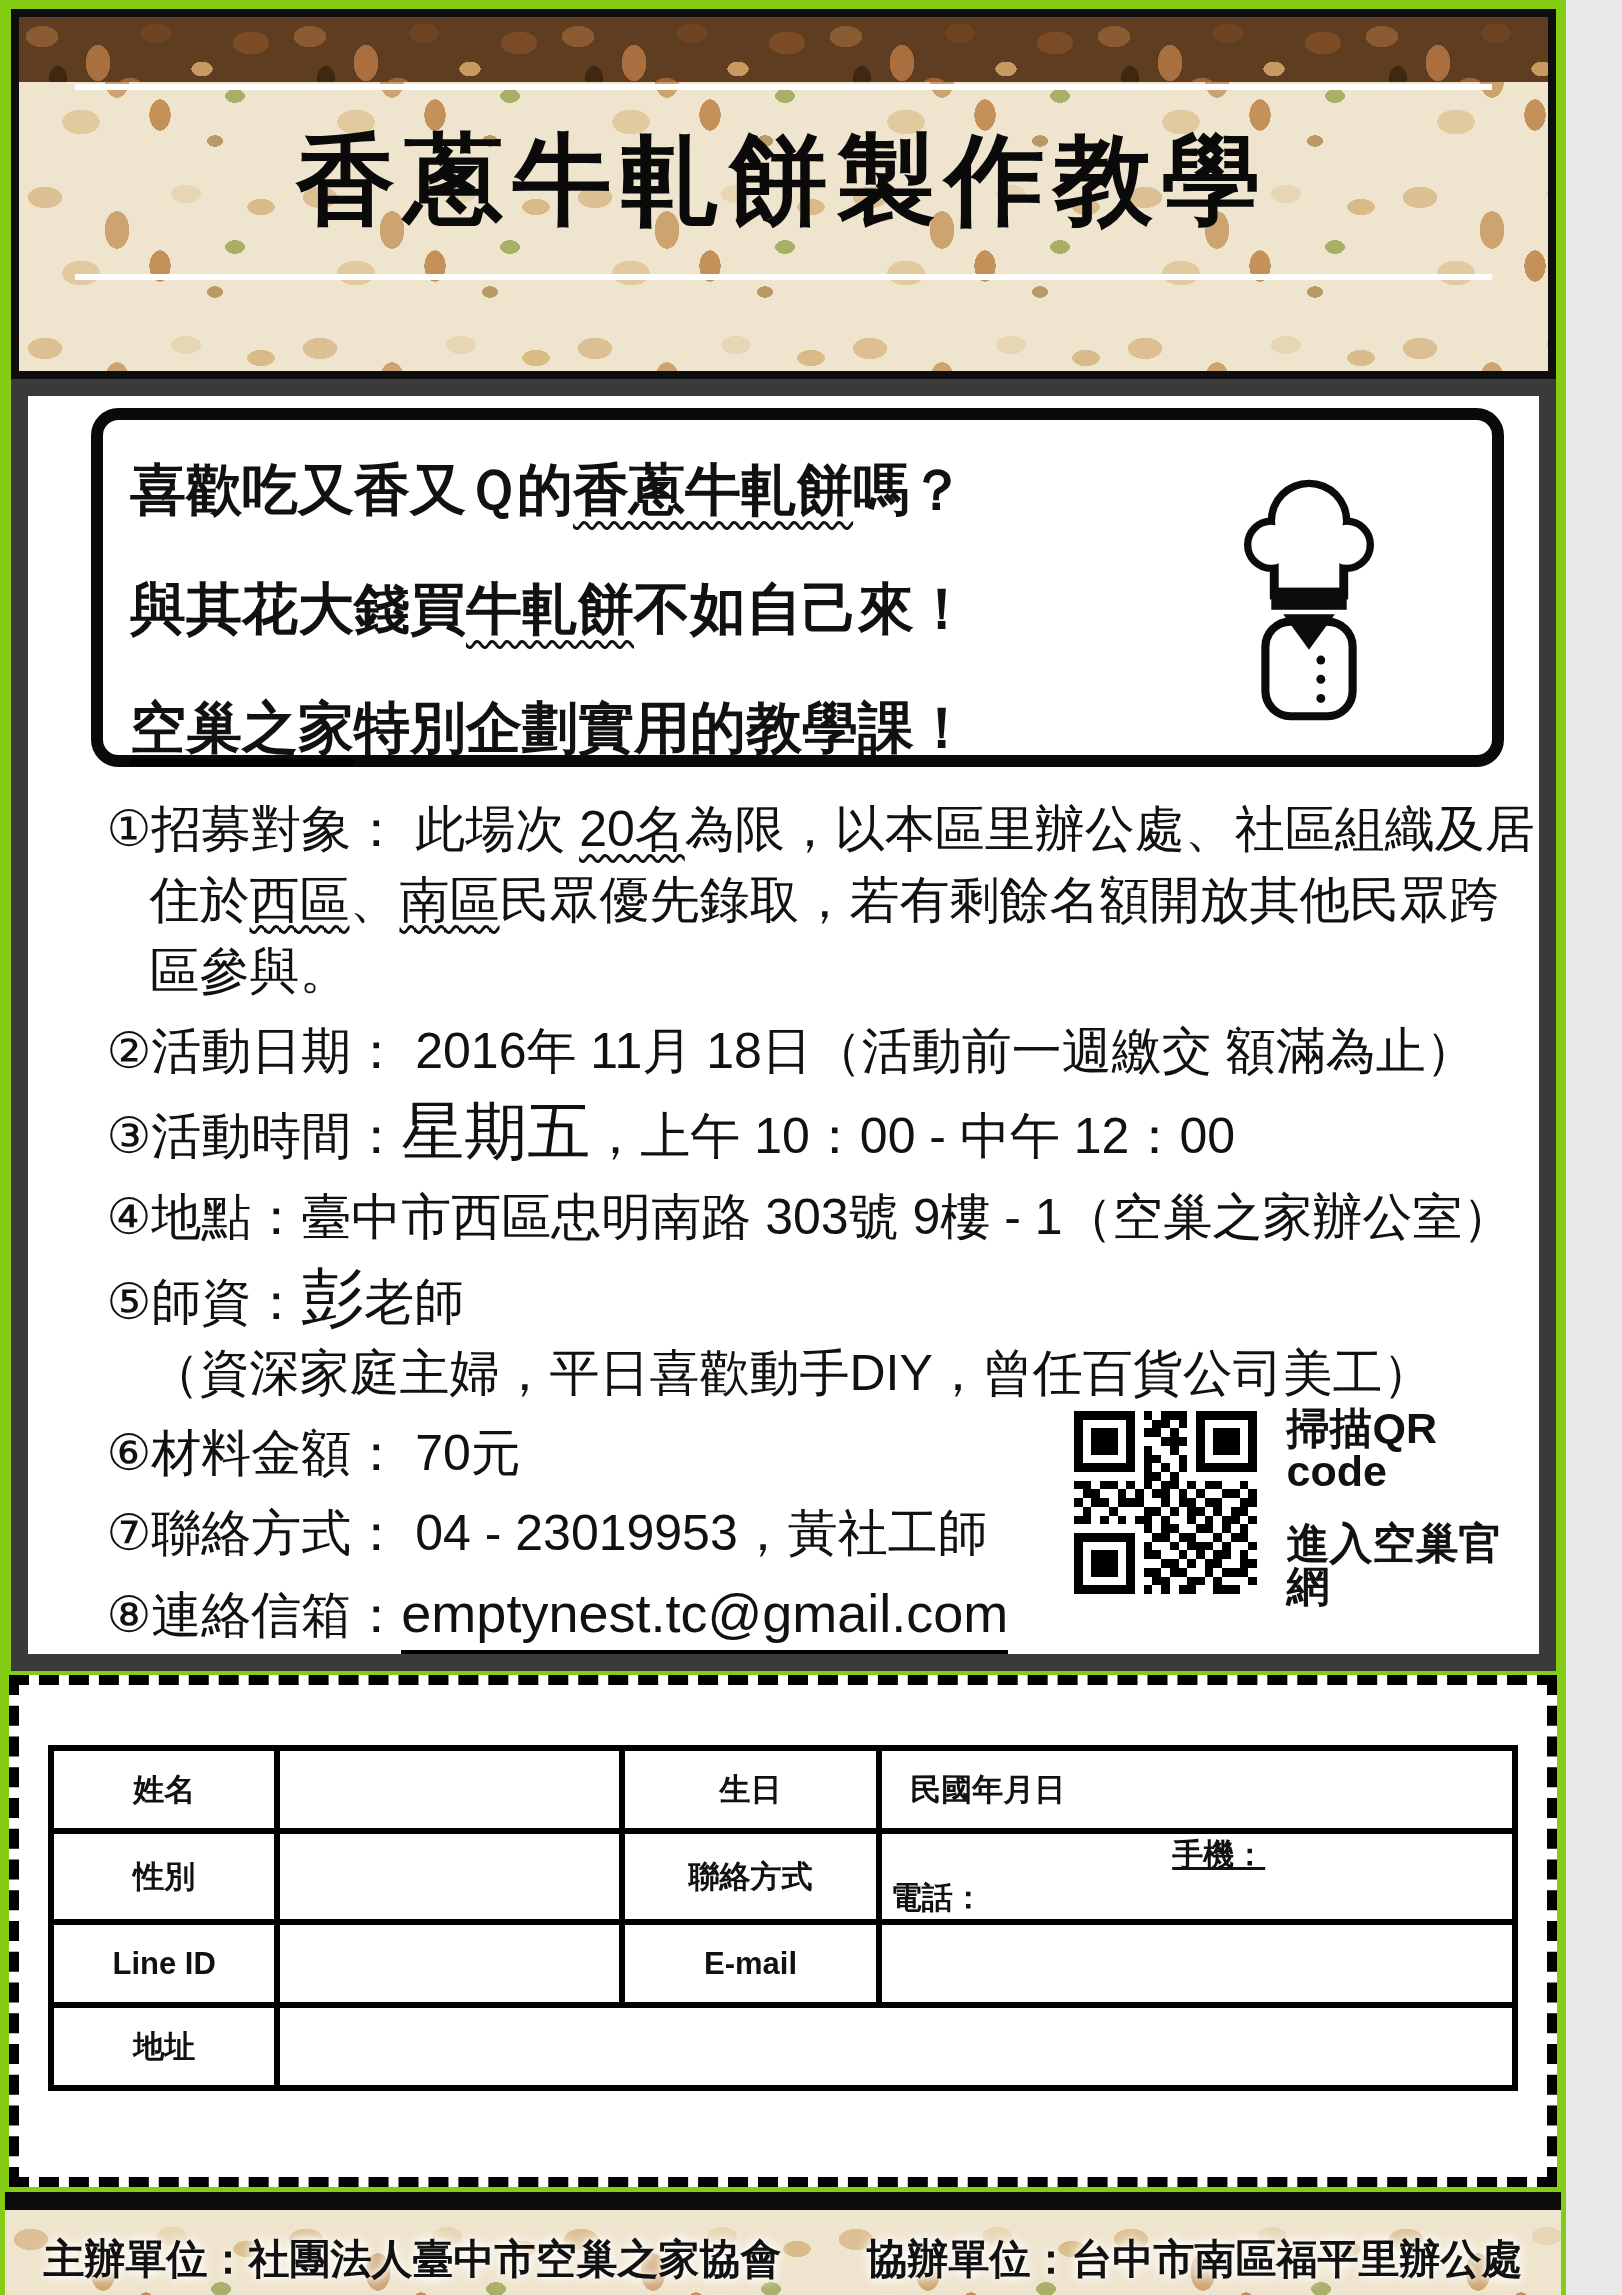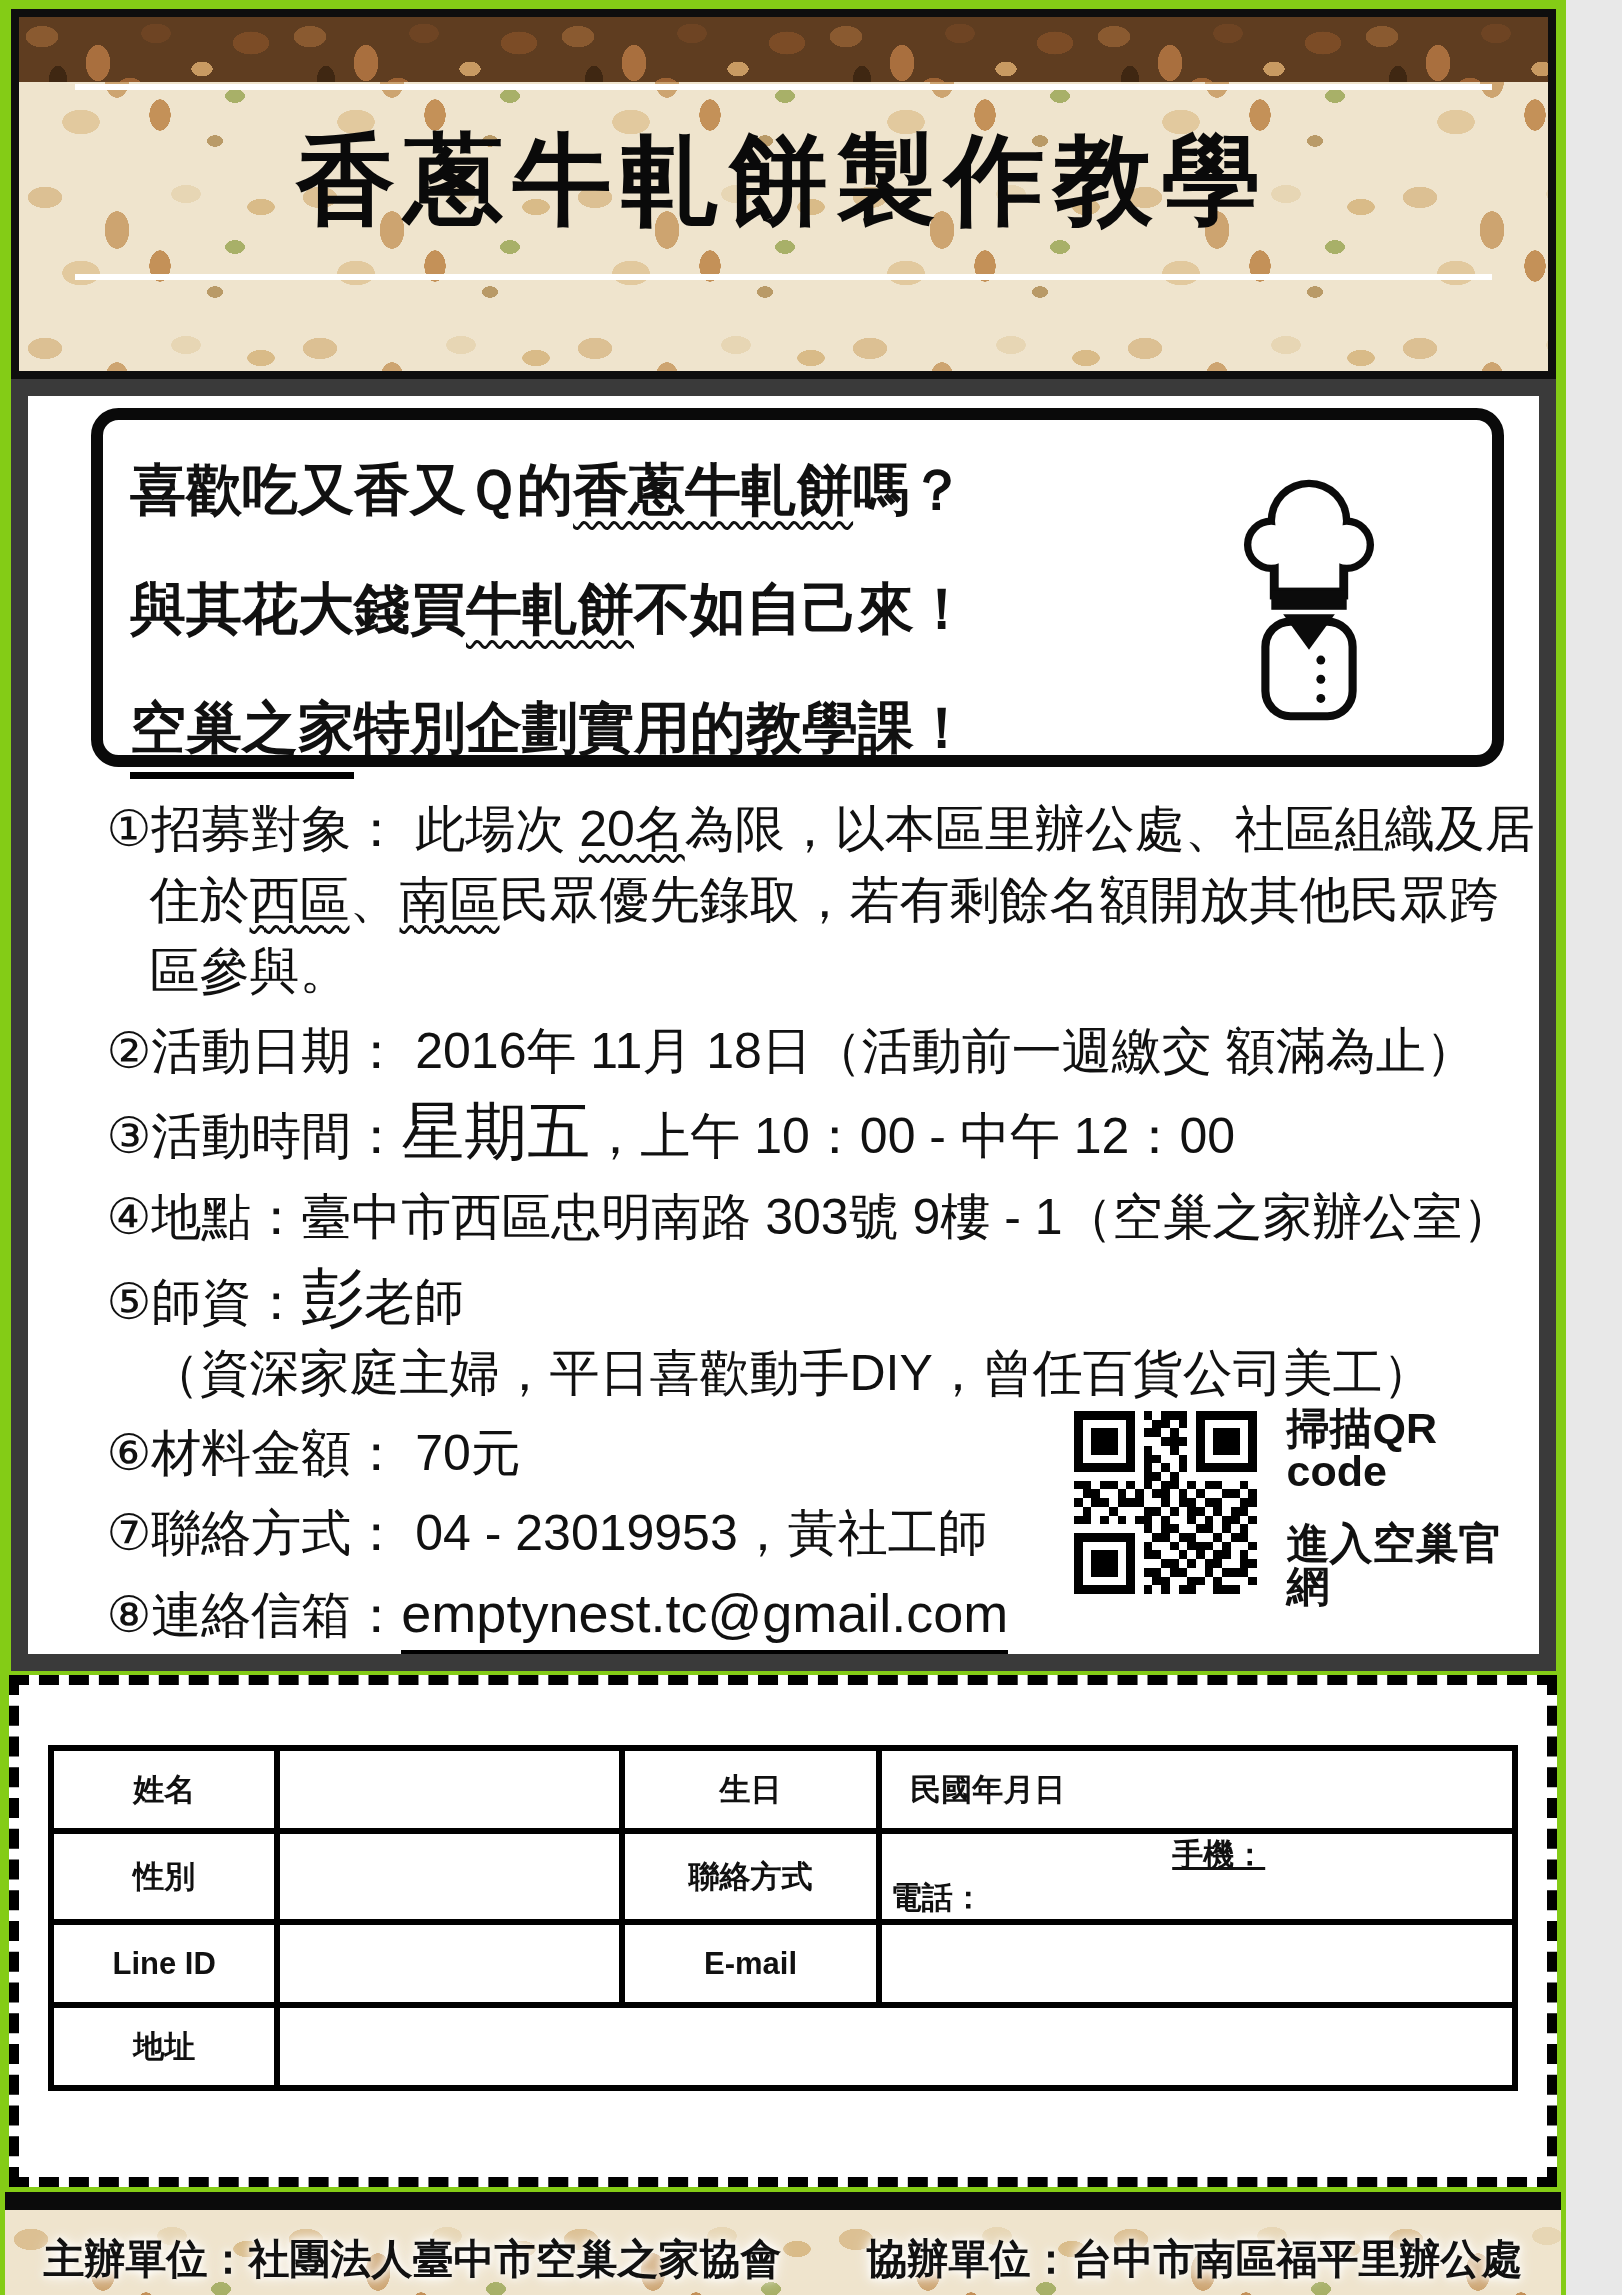--- a/index.html
+++ b/index.html
@@ -37,21 +37,21 @@
 
   
   .mid{position:absolute;left:10.5px;right:10.5px;top:379px;height:1292px;
        border:17px solid #3a3a3a;box-sizing:border-box;background:#fff;}
   .intro-box{position:absolute;left:63px;top:11.8px;width:1413px;height:359px;
        border:12.4px solid #0a0a0a;border-radius:27.5px;box-sizing:border-box;}
   .intro-lines{position:absolute;left:27.5px;top:10.5px;}
   .intro-lines p{margin:0;font-size:56px;font-weight:700;line-height:119px;white-space:pre;}
   .wavy{text-decoration:underline;text-decoration-style:wavy;
         text-decoration-thickness:3.3px;text-underline-offset:11.8px;}
-  .sline{border-bottom:7.9px solid #000;padding-bottom:13px;}
+  .sline{border-bottom:7.9px solid #000;padding-bottom:0;}
   .chef{position:absolute;right:98px;top:18.3px;width:170px;height:314px;}
 
   .items{position:absolute;left:79px;top:398px;width:1433px;font-size:50px;line-height:71px;}
   .item{margin-bottom:9.2px;}
   .iline{white-space:pre-wrap;}
   .iline span{white-space:pre-wrap;}
   .ind{padding-left:43px;}
   .items .wavy{text-decoration-thickness:2.6px;text-underline-offset:7.9px;}
   .big{font-size:63px;}
   .email{border-bottom:4.6px solid #000;padding-bottom:6.5px;font-size:54px;color:#111;text-decoration:none;}

